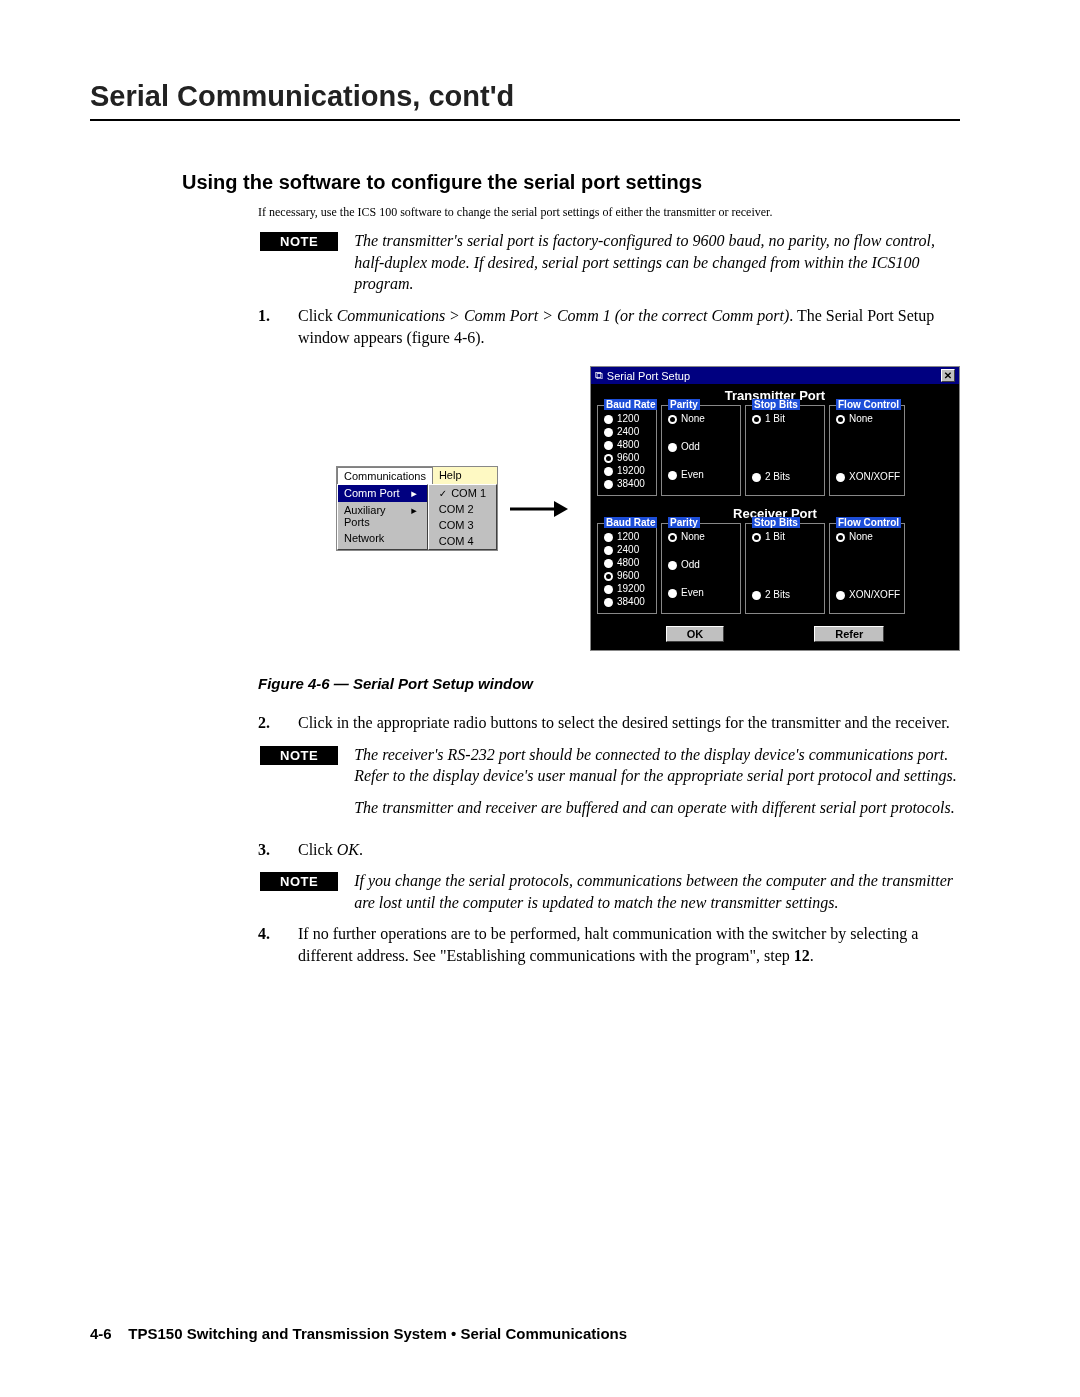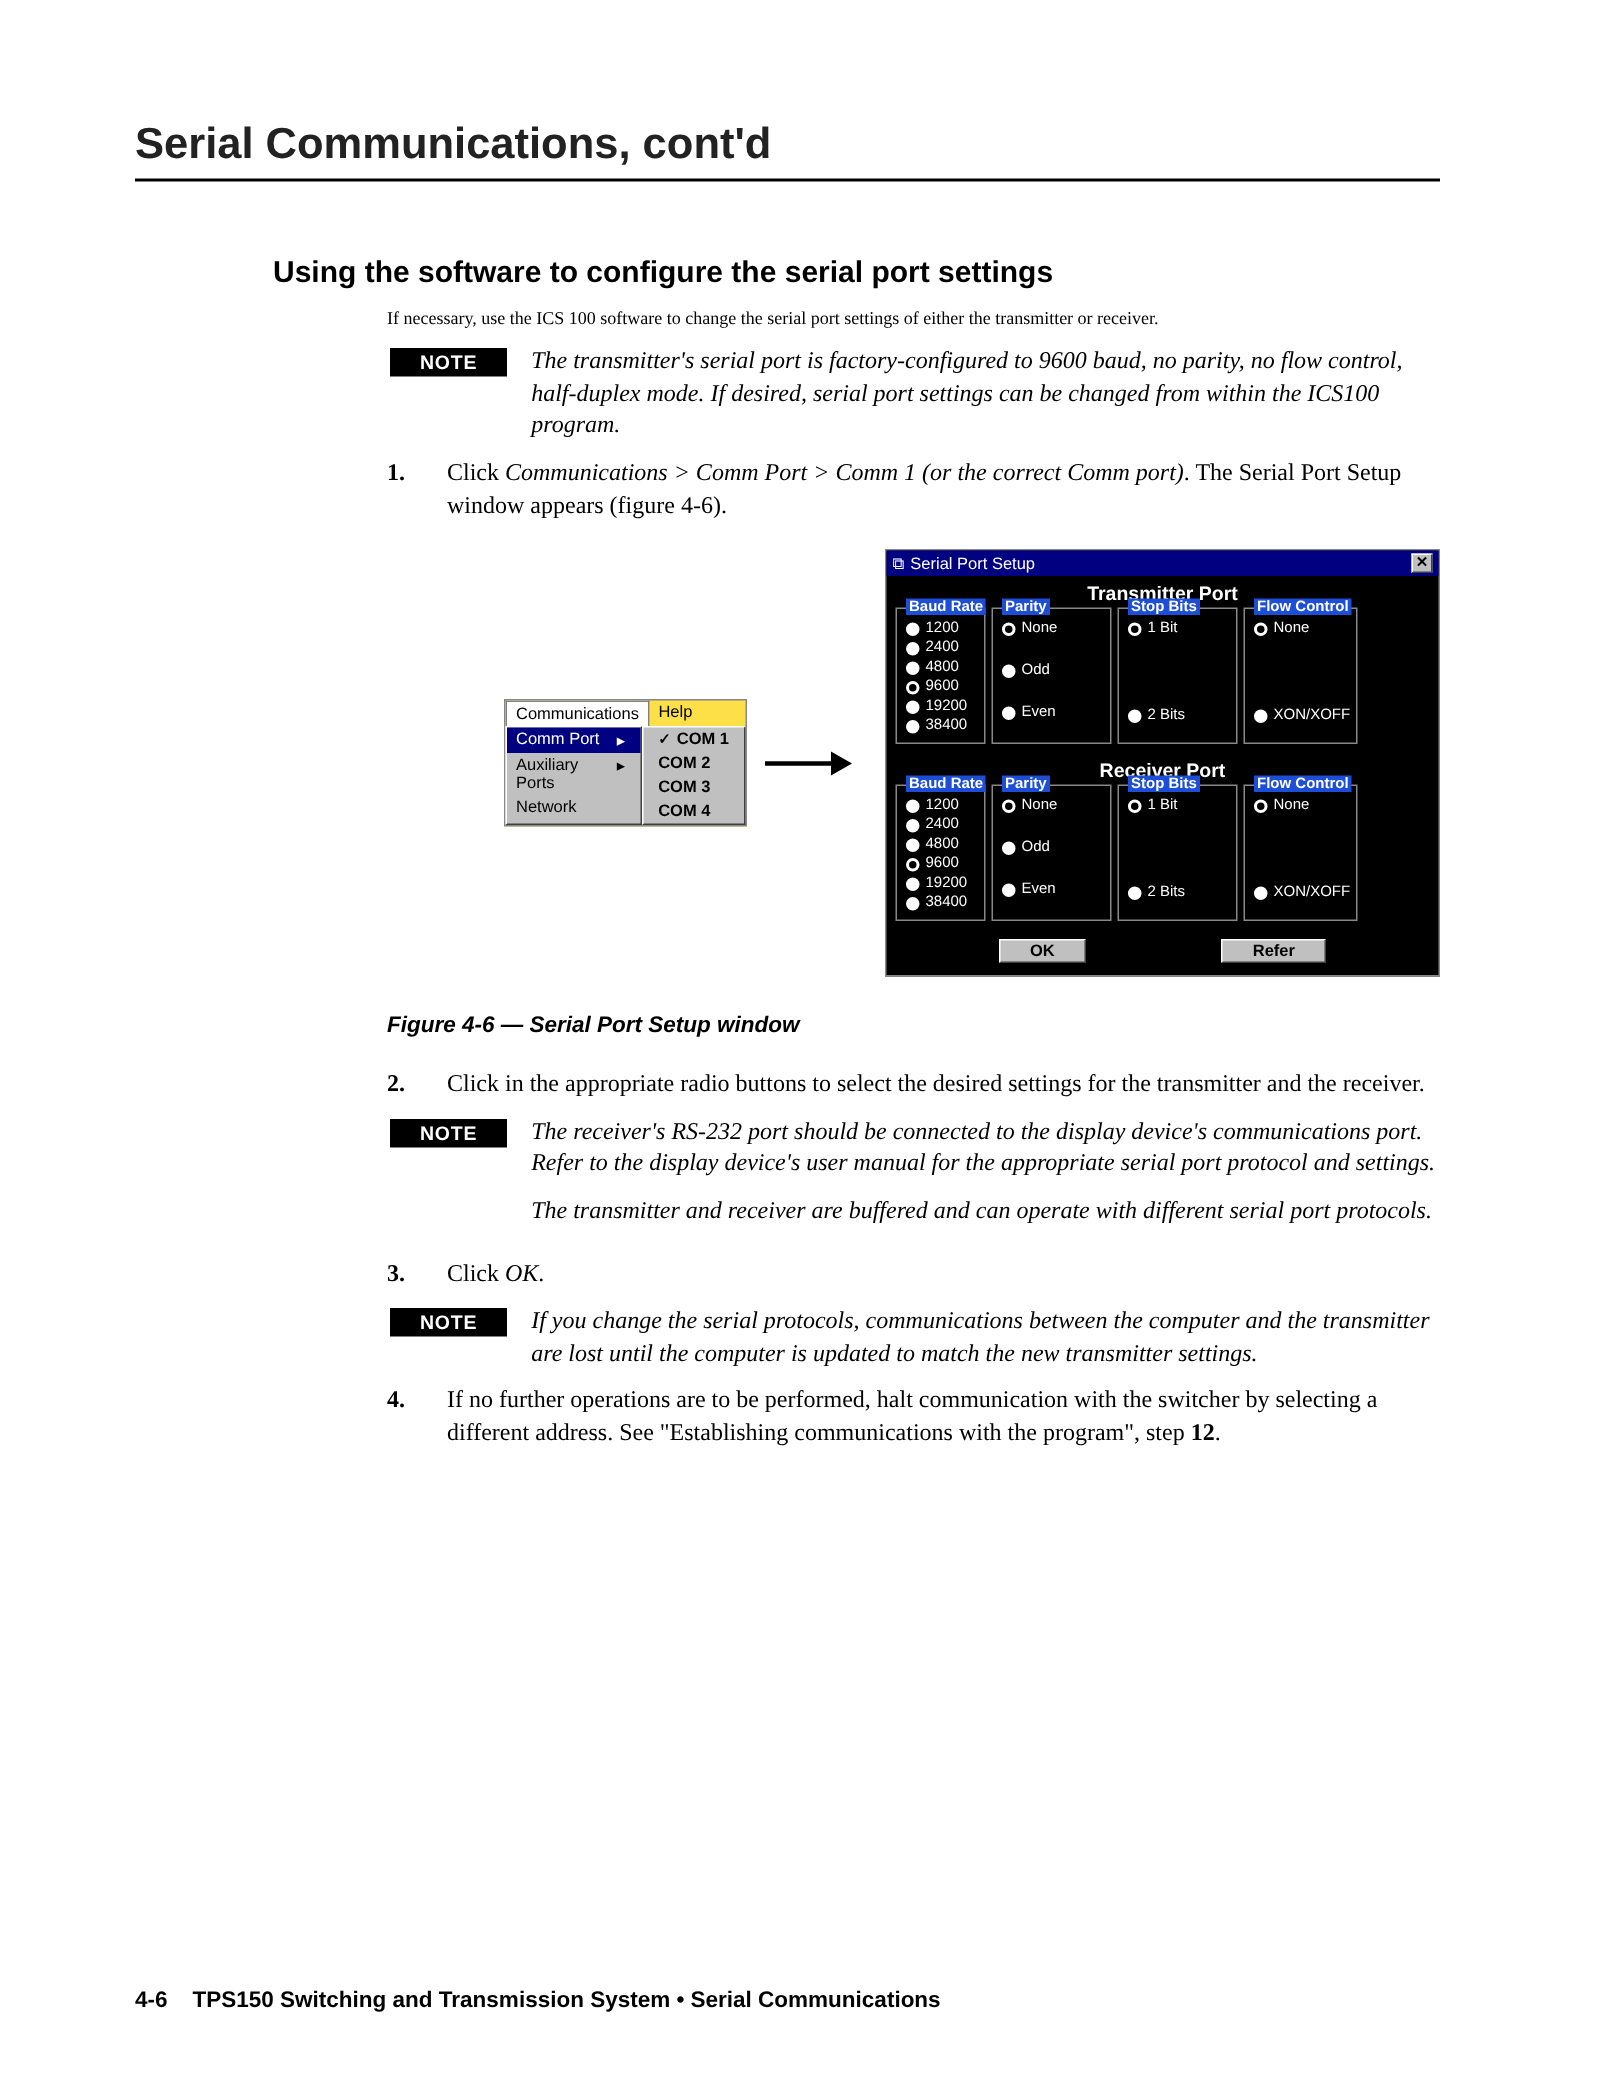--- a/index.html
+++ b/index.html
@@ -73,21 +73,21 @@
   .figure-row {
     display: flex;
     align-items: center;
     justify-content: flex-end;
     gap: 22px;
     margin: 18px 0 10px 70px;
   }
   .menu-mock {
     font-family: Tahoma, Arial, sans-serif;
     font-size: 11px;
-    background: #fde047;
+    background: #fef9c3;
     border: 1px solid #888;
     width: 162px;
   }
   .menu-bar { display: flex; }
   .menu-bar .mi { padding: 2px 6px; }
   .menu-bar .mi.sel { background: #fff; border: 1px solid #808080; border-bottom: none; }
   .menu-col { display: flex; }
   .submenu {
     background: #c0c0c0;
     border: 1px solid #fff;
@@ -97,21 +97,20 @@
   .submenu .mrow {
     display: flex; justify-content: space-between;
     padding: 2px 10px 2px 6px; gap: 6px;
   }
   .submenu .mrow.hi { background: #000080; color: #fff; }
   .submenu2 {
     background: #c0c0c0;
     border: 1px solid #fff;
     border-right-color: #404040;
     border-bottom-color: #404040;
-    font-weight: bold;
   }
   .submenu2 .mrow2 { padding: 2px 10px; display:flex; gap:4px; }
   .chk::before { content:"✓"; font-size:10px; }
 
   .arrow-svg { width: 60px; height: 24px; }
 
   .dialog {
     width: 370px;
     font-family: Tahoma, Arial, sans-serif;
     color: #fff;

